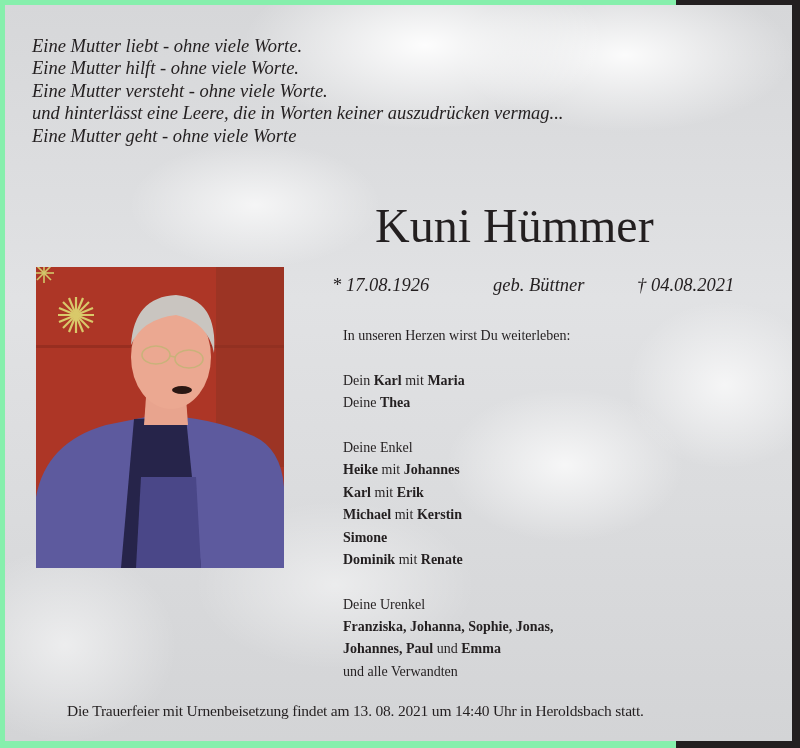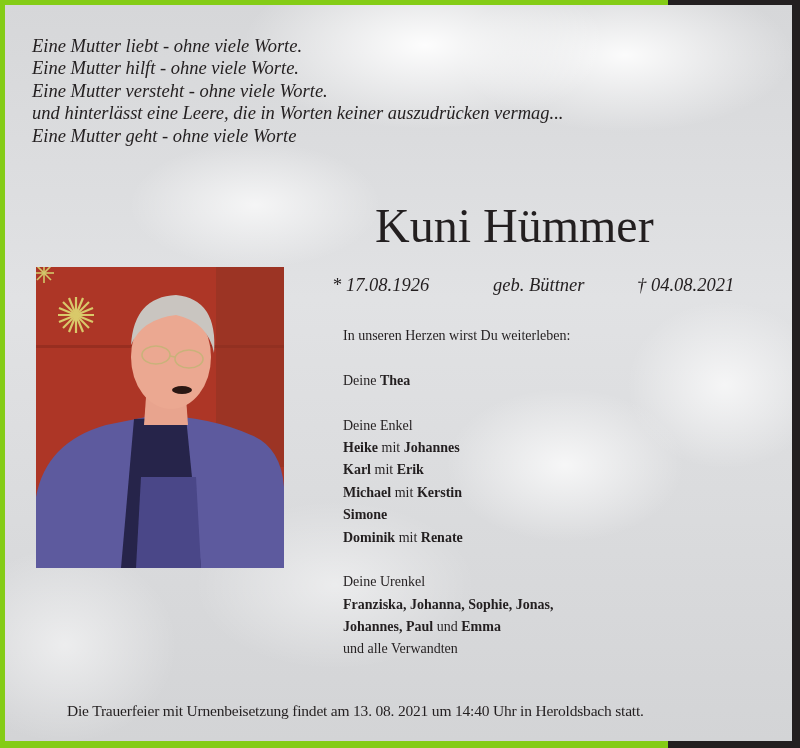--- a/index.html
+++ b/index.html
@@ -1,19 +1,20 @@
 <!DOCTYPE html>
 <html><head>
 <meta charset="utf-8">
 <style>
   html, body { margin: 0; padding: 0; }
   body { width: 800px; height: 748px; overflow: hidden; background: #231f20; }
   .frame {
     position: absolute; left: 0; top: 0; width: 668px; height: 748px;
-    background: #84cc16;
+    background: #86efac;
+    padding-left: 8px;
   }
   .paper {
     position: absolute; left: 5px; top: 5px; width: 787px; height: 736px;
     overflow: hidden;
     background:
       radial-gradient(ellipse 260px 120px at 420px 40px, rgba(255,255,255,0.95), rgba(255,255,255,0) 70%),
       radial-gradient(ellipse 240px 110px at 620px 50px, rgba(255,255,255,0.9), rgba(255,255,255,0) 70%),
       radial-gradient(ellipse 180px 90px at 250px 200px, rgba(255,255,255,0.7), rgba(255,255,255,0) 70%),
       radial-gradient(ellipse 140px 120px at 720px 380px, rgba(255,255,255,0.7), rgba(255,255,255,0) 70%),
       radial-gradient(ellipse 170px 110px at 560px 460px, rgba(255,255,255,0.75), rgba(255,255,255,0) 70%),
@@ -121,20 +122,23 @@
 
         <ellipse cx="146" cy="123" rx="10" ry="4" fill="#2a1612"></ellipse>
       </svg>
     </div>
 
     <div class="body-text">
       <div class="line">In unseren Herzen wirst Du weiterleben:</div>
       <div class="gap"></div>
 
       <div class="line">
+        <span>Dein </span><b>Karl</b><span> mit </span><b>Maria</b>
+      </div>
+      <div class="line">
         <span>Deine </span><b>Thea</b>
       </div>
       <div class="gap"></div>
 
       <div class="line">Deine Enkel</div>
       <div class="line">
         <b>Heike</b><span> mit </span><b>Johannes</b>
       </div>
       <div class="line">
         <b>Karl</b><span> mit </span><b>Erik</b>

